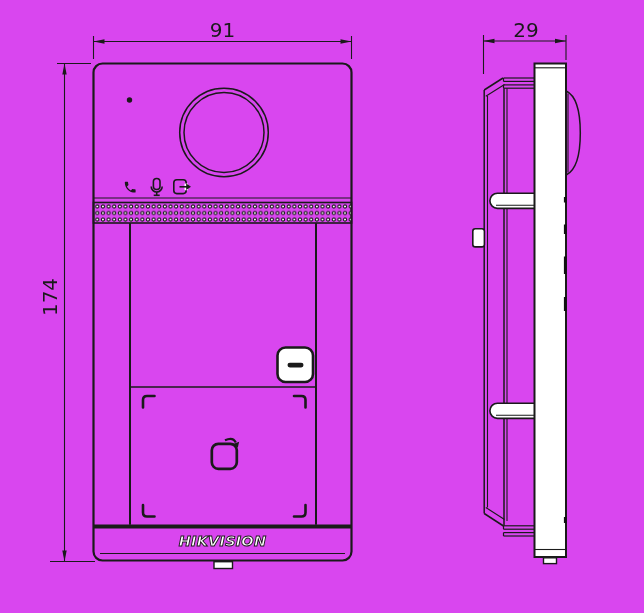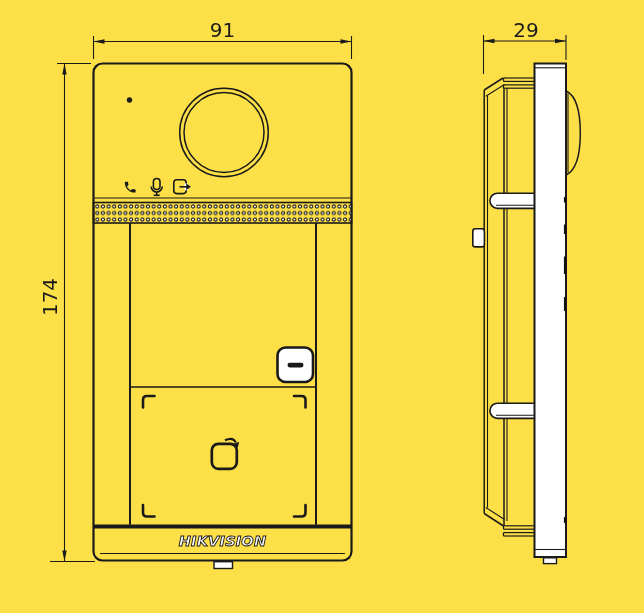--- a/index.html
+++ b/index.html
@@ -1,16 +1,16 @@
 <!DOCTYPE html>
 <html><head>
 <meta charset="utf-8">
 <style>
   html,body{margin:0;padding:0;background:#ffffff;}
-  .stage{position:relative;width:644px;height:613px;background:#fde047;overflow:hidden;
+  .stage{position:relative;width:644px;height:613px;background:#d946ef;overflow:hidden;
          font-family:"DejaVu Sans",sans-serif;}
   svg{display:block;}
   .thin  {stroke:#1a1a1a;stroke-width:1.1;fill:none;}
   .med   {stroke:#1a1a1a;stroke-width:1.5;fill:none;}
   .bold  {stroke:#1a1a1a;stroke-width:2.2;fill:none;}
   .arr   {fill:#1a1a1a;stroke:none;}
   .dimtxt{font-family:"DejaVu Sans",sans-serif;font-size:20px;fill:#1a1a1a;}
   .logo  {font-family:"DejaVu Sans",sans-serif;font-size:14.5px;font-weight:bold;
           font-style:italic;fill:#ffffff;stroke:#1a1a1a;stroke-width:0.95;letter-spacing:0.2px;}
 </style>

